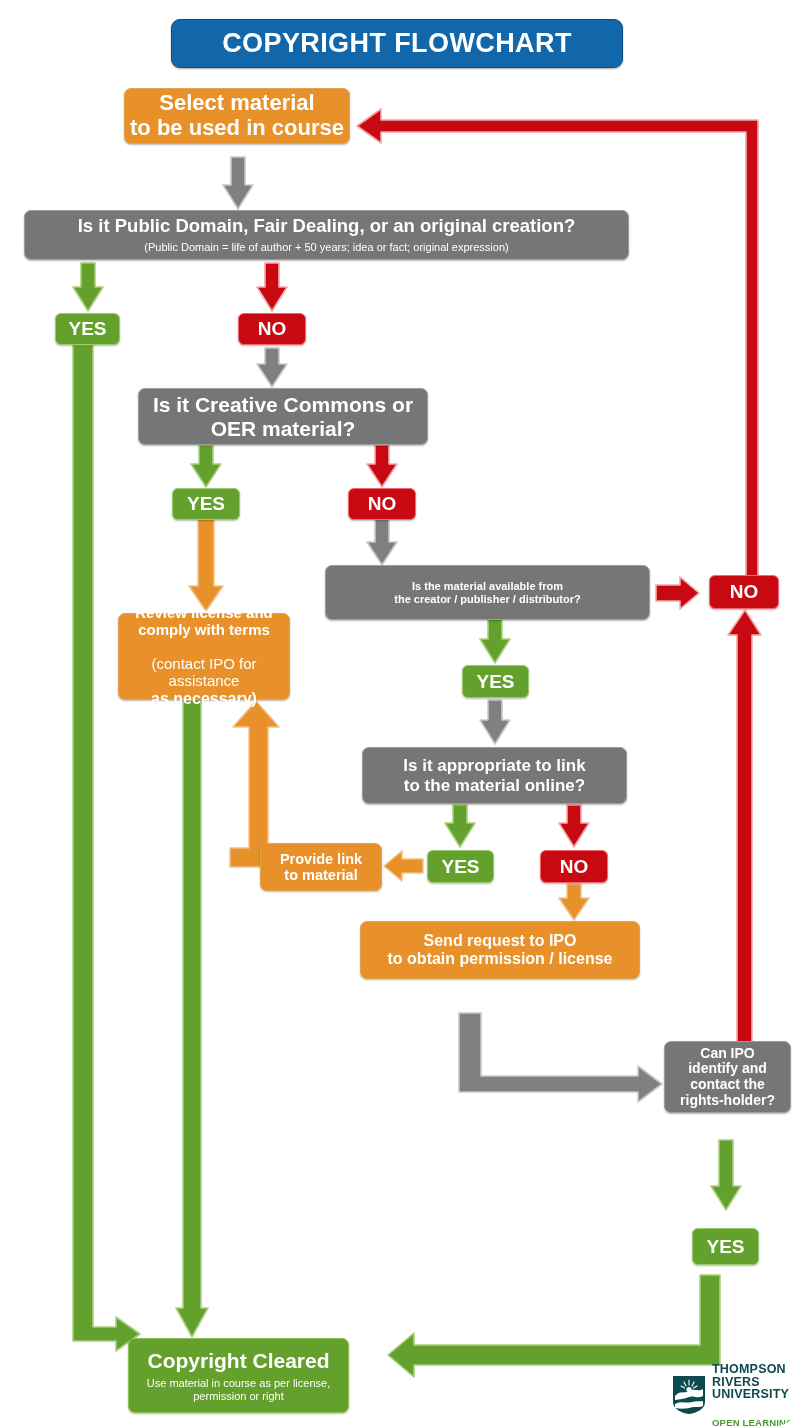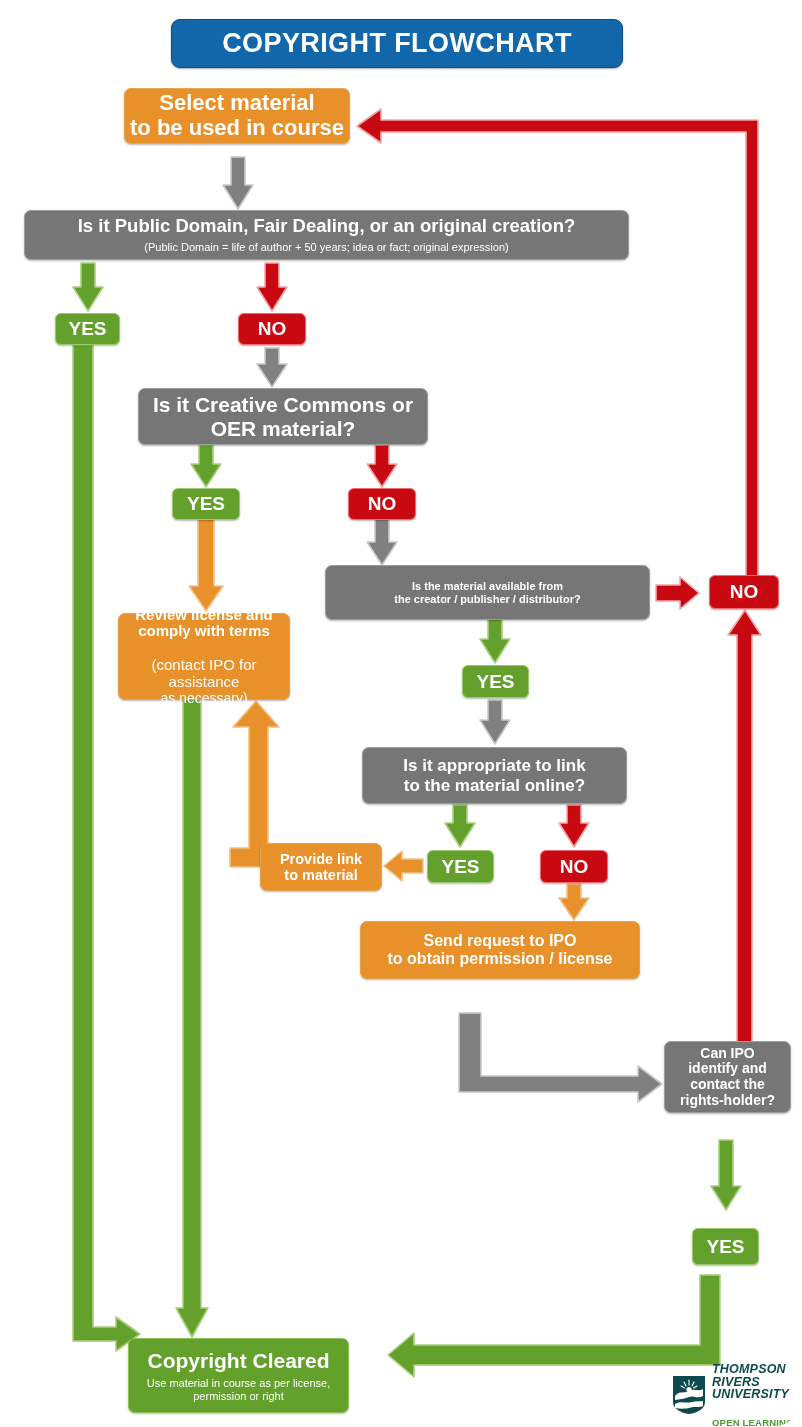--- a/index.html
+++ b/index.html
@@ -30,21 +30,21 @@
          border-radius:6px;}
   .badge.green{background:#63a12c;border:1.5px solid #9ec973;}
   .badge.red{background:#c80912;border:1.5px solid #ef6a70;}
 
   .conn{position:absolute;}
   .conn svg{display:block;overflow:visible;}
 
   .logo{position:absolute;display:flex;align-items:center;gap:6px;}
   .logo .shield{width:34px;height:40px;}
   .logo .ltext{display:flex;flex-direction:column;line-height:1.0;}
-  .logo .ln{font-weight:bold;font-size:12.5px;color:#0d4a4e;letter-spacing:.2px;font-style:italic;}
+  .logo .ln{font-weight:bold;font-size:12.5px;color:#0d4a4e;letter-spacing:.2px;}
   .logo .lo{font-weight:bold;font-size:9.5px;color:#4a9a30;letter-spacing:.2px;
             margin-top:17px;}
 </style>
 </head>
 <body>
 
 <div id="canvas">
 
   <div class="conn" style="left:355px;top:105px;">
     <svg width="410" height="500" viewBox="0 0 410 500">
@@ -225,21 +225,21 @@
   </div>
 
   <div class="badge red" style="left:709px;top:575px;width:70px;height:34px;">
     <span>NO</span>
   </div>
 
   <div class="node orange" style="left:118px;top:613px;width:172px;height:87px;font-size:15px;">
     <span class="t1">Review license and</span>
     <span class="t1">comply with terms</span>
     <span class="t2" style="font-size:15px;margin-top:17px;">(contact IPO for assistance</span>
-    <span class="t2" style="font-size:14px;">as necessary)</span>
+    <span class="t2" style="font-size:16px;font-weight:bold;">as necessary)</span>
   </div>
 
   <div class="badge green" style="left:462px;top:665px;width:67px;height:33px;">
     <span>YES</span>
   </div>
 
   <div class="node gray" style="left:362px;top:747px;width:265px;height:57px;font-size:17px;">
     <span class="t1">Is it appropriate to link</span>
     <span class="t1">to the material online?</span>
   </div>

